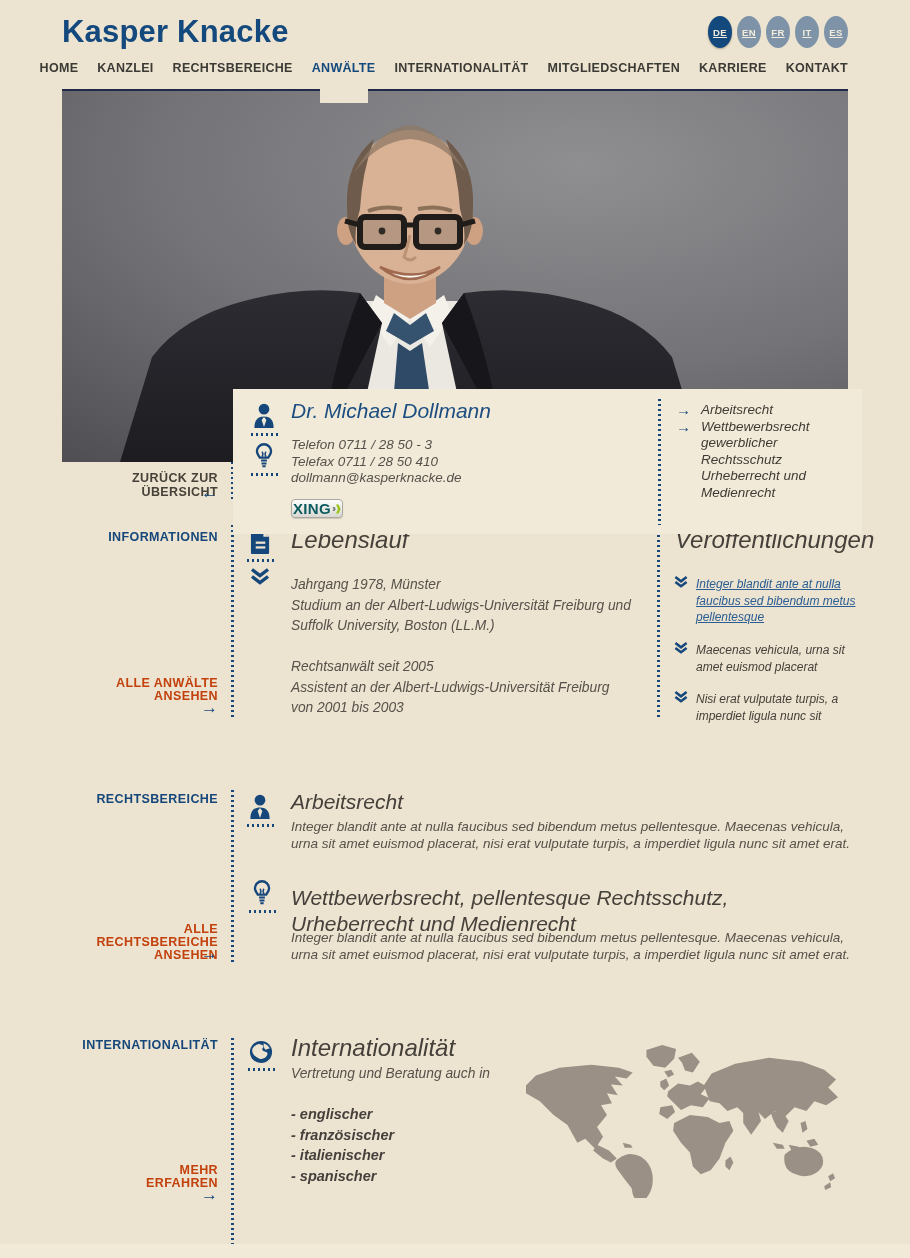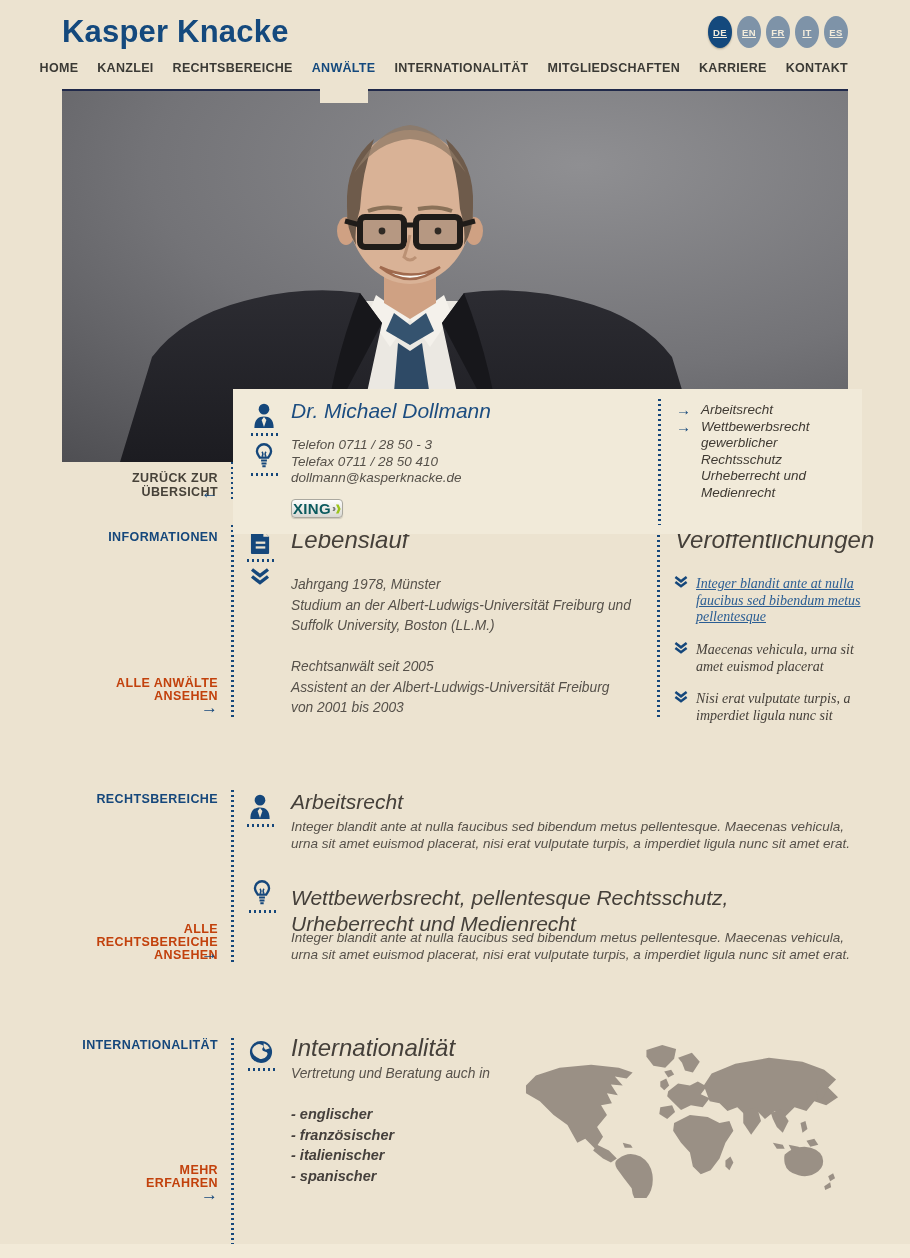--- a/index.html
+++ b/index.html
@@ -74,21 +74,21 @@
     font-size:12.5px; font-weight:bold; letter-spacing:0.4px; color:#474239; cursor:pointer; }
 
   
   .sec-icon-col { width:28px; display:flex; flex-direction:column; align-items:center; }
   .h1 { font-size:24px; font-style:italic; color:#45403a; }
   .h2 { font-size:21px; font-style:italic; color:#45403a; line-height:26px; }
   .body-txt { font-size:13.8px; font-style:italic; color:#56514a; line-height:20.5px; }
   .body-sm { font-size:13.5px; font-style:italic; color:#56514a; line-height:16.5px; }
 
   .pub-item { display:flex; gap:8px; }
-  .pub-text { width:172px; font-size:14px; font-style:italic; line-height:16.5px; color:#45403a;font-family:Liberation Serif, serif; }
+  .pub-text { width:172px; font-size:12px; font-style:italic; line-height:16.5px; color:#45403a; }
   .pub-text.link { color:#2a5d93; text-decoration:underline; cursor:pointer; }
 
   .intl-list { font-size:14.5px; font-weight:bold; font-style:italic; color:#45403c; line-height:20.5px; }
   .intl-list div::before { content:"-  "; }
 
   .bottom-strip { left:0; top:1244px; width:910px; height:14px; background:#f2ead8; }
 </style>
 </head>
 <body>
 

